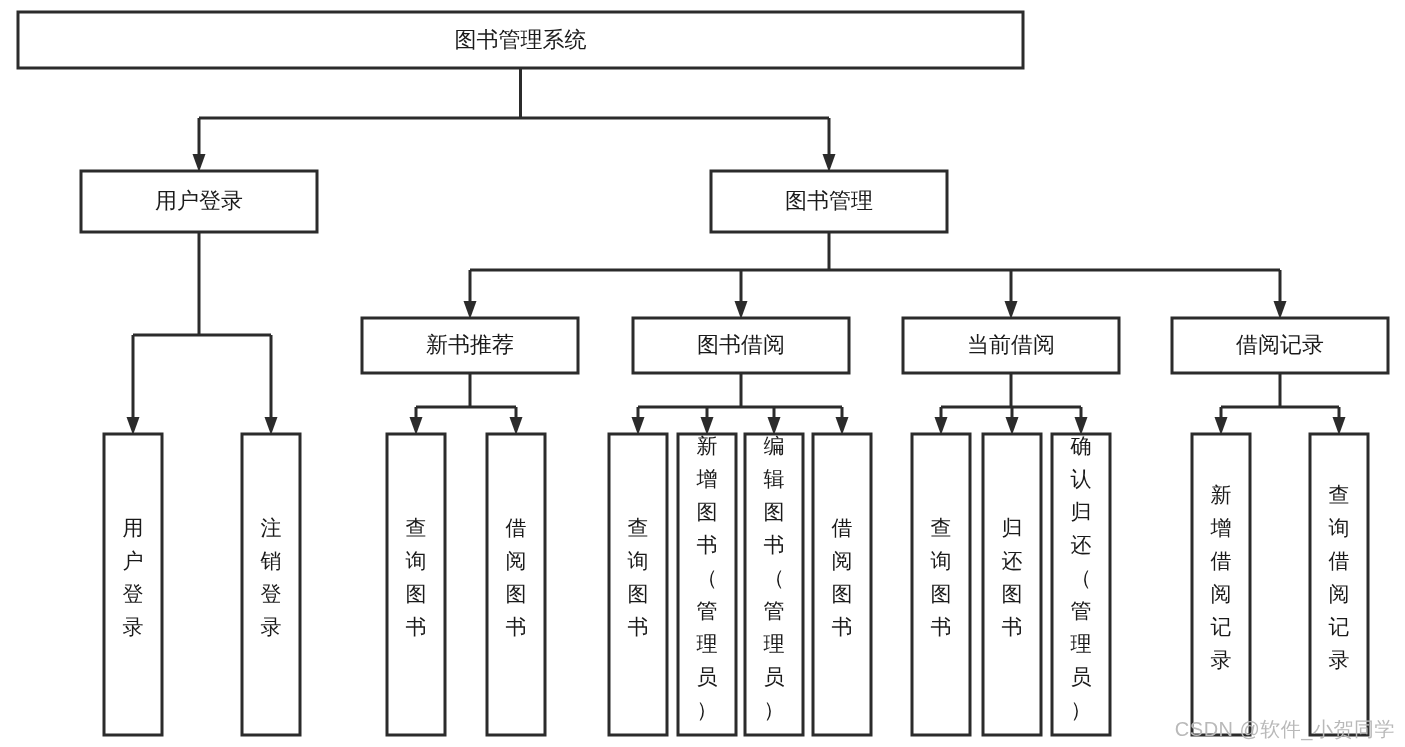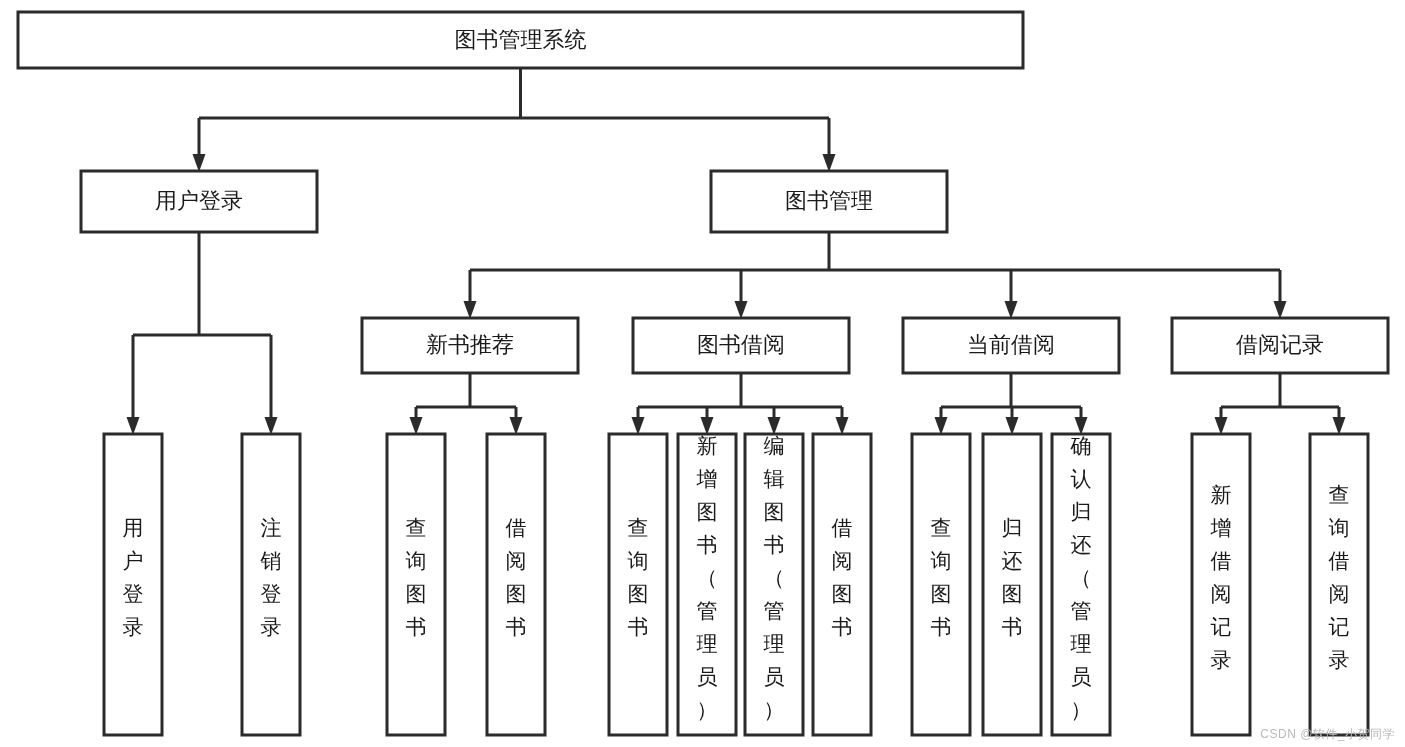--- a/index.html
+++ b/index.html
@@ -56,21 +56,21 @@
     font-family: "Liberation Sans", "DejaVu Sans", sans-serif;
     font-size: 21px;
     text-anchor: middle;
     white-space: pre;
   }
   .watermark {
     position: absolute;
     right: 10px;
     bottom: 4px;
     font-family: "Liberation Sans", "DejaVu Sans", sans-serif;
-    font-size: 12px;
+    font-size: 20px;
     color: #b9b9b9;
     letter-spacing: 0.5px;
     user-select: none;
     pointer-events: none;
   }
 </style>
 </head>
 <body>
 
 <div id="diagram-root">

